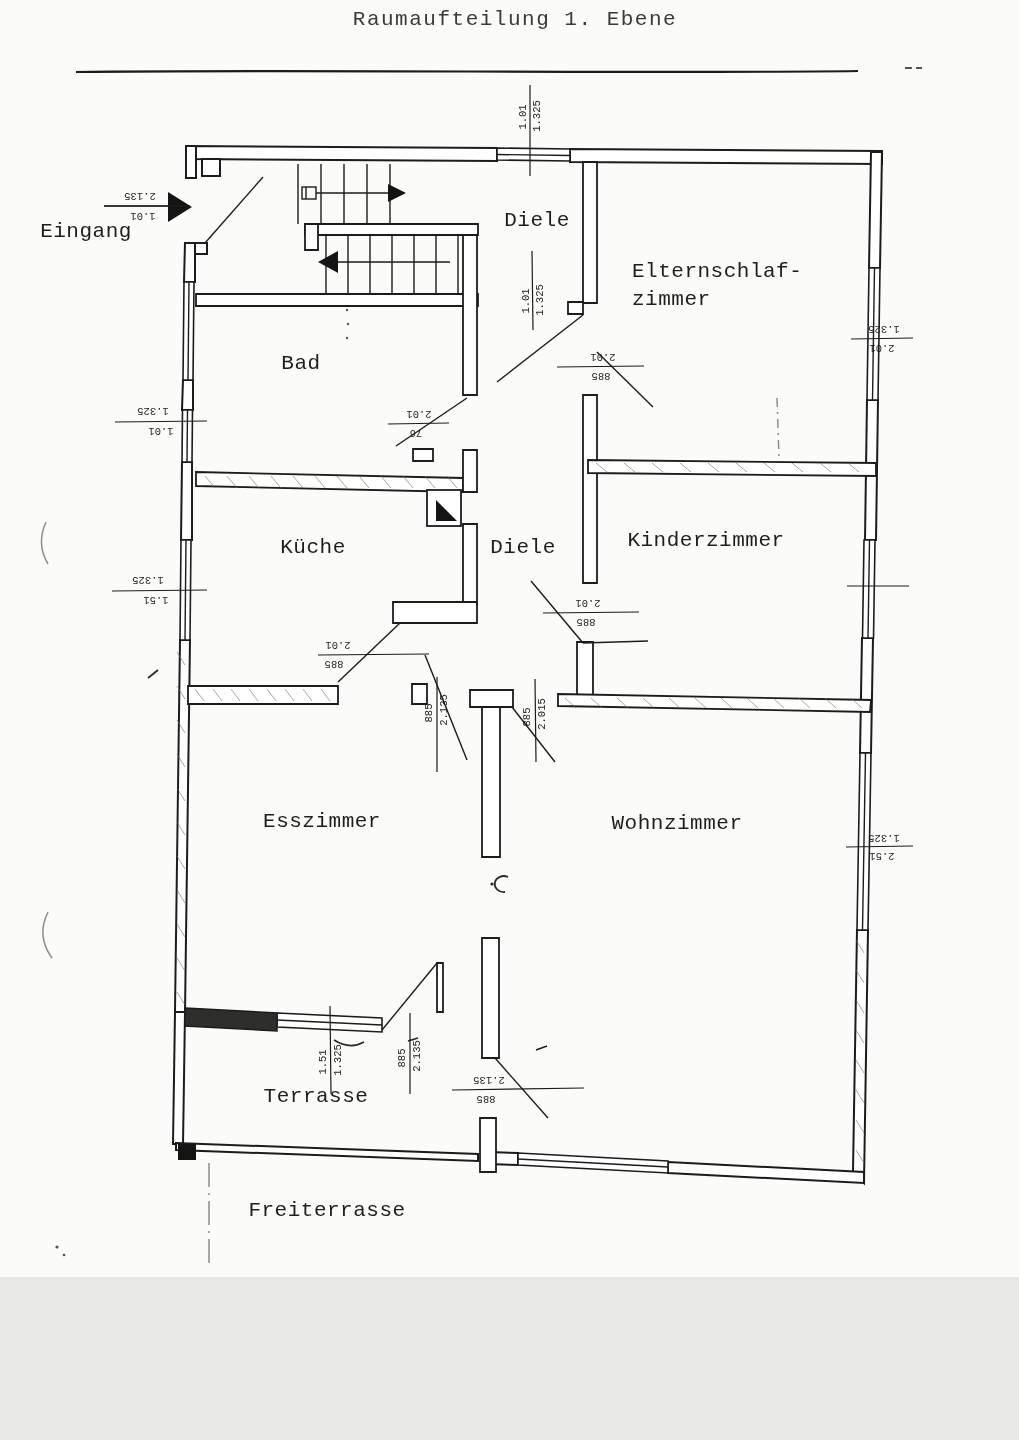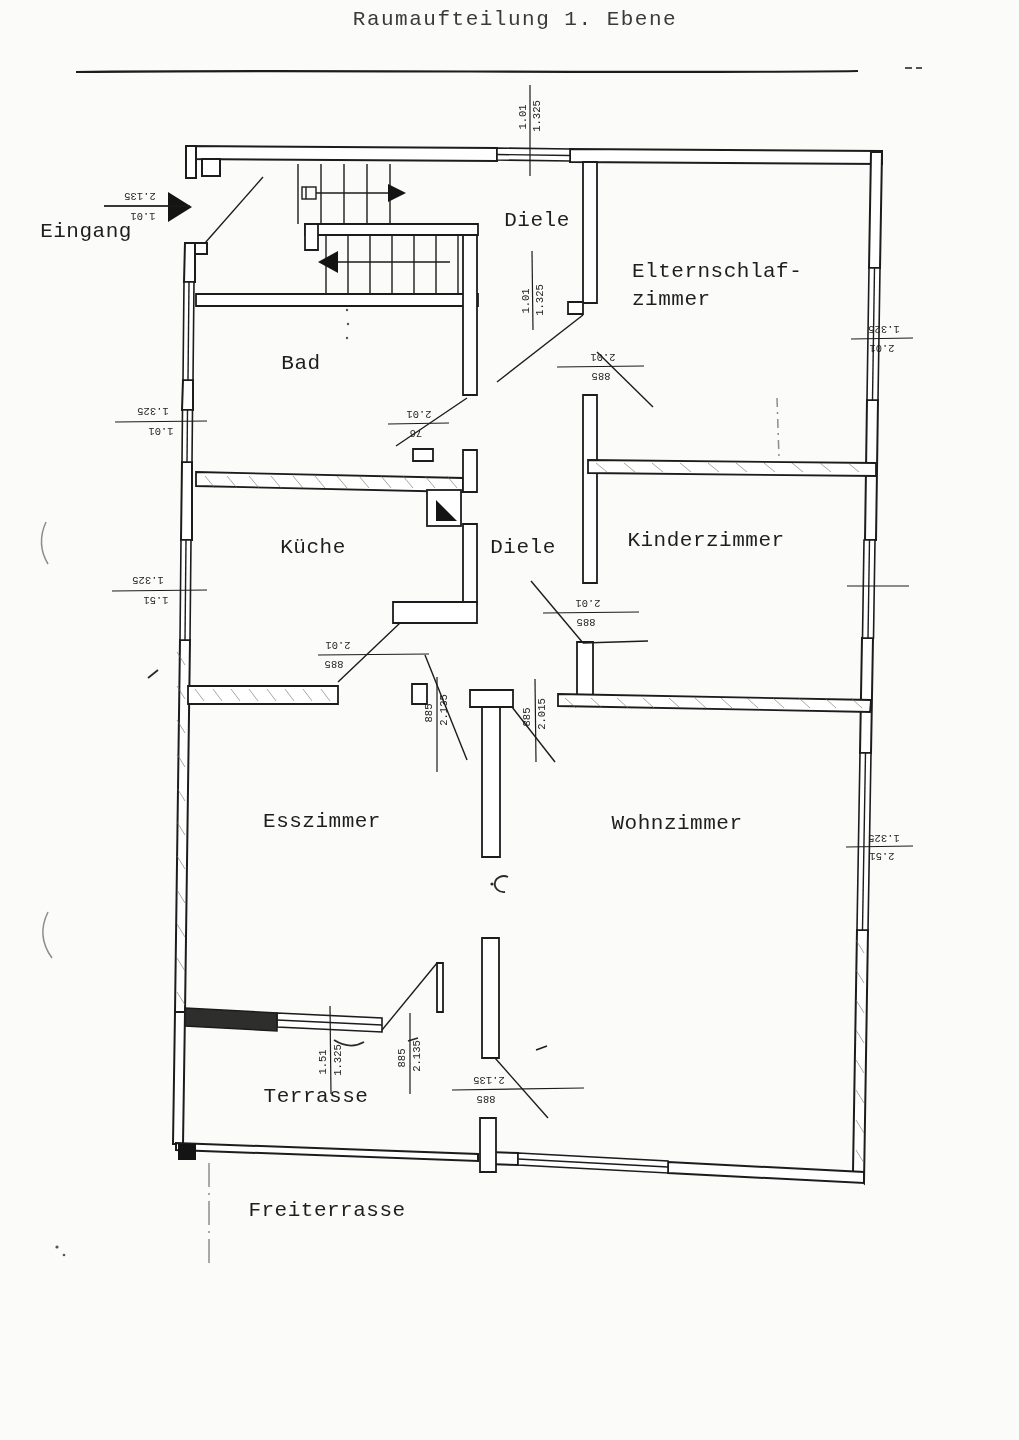--- a/index.html
+++ b/index.html
@@ -1,16 +1,16 @@
 <!DOCTYPE html>
 <html><head>
 <meta charset="utf-8">
 <style>
   html,body{margin:0;padding:0;background:#e9e9e7;}
-  .page{position:relative;width:1019px;height:1440px;margin:0 auto;background:#fbfbf9;overflow:hidden;}
+  .page{position:relative;width:1019px;height:1277px;margin:0 auto;background:#fbfbf9;overflow:hidden;}
   svg{position:absolute;inset:0;}
   .wall{fill:#ffffff;stroke:#1c1c1c;stroke-width:2;}
   .wallh{fill:#ffffff;stroke:#1c1c1c;stroke-width:1.8;}
   .darkwall{fill:#2e2e2c;stroke:#1c1c1c;stroke-width:1.5;}
   .win{fill:#ffffff;stroke:#1c1c1c;stroke-width:1.6;}
   .thin{stroke:#1c1c1c;stroke-width:1.4;fill:none;}
   .thick{stroke:#1c1c1c;stroke-width:2.2;fill:none;}
   .dimline{stroke:#1c1c1c;stroke-width:1.2;fill:none;}
   .blackfill{fill:#141414;stroke:none;}
   .title{font-family:"Liberation Mono","DejaVu Sans Mono",monospace;font-size:21px;letter-spacing:1.5px;fill:#3a3a38;}

